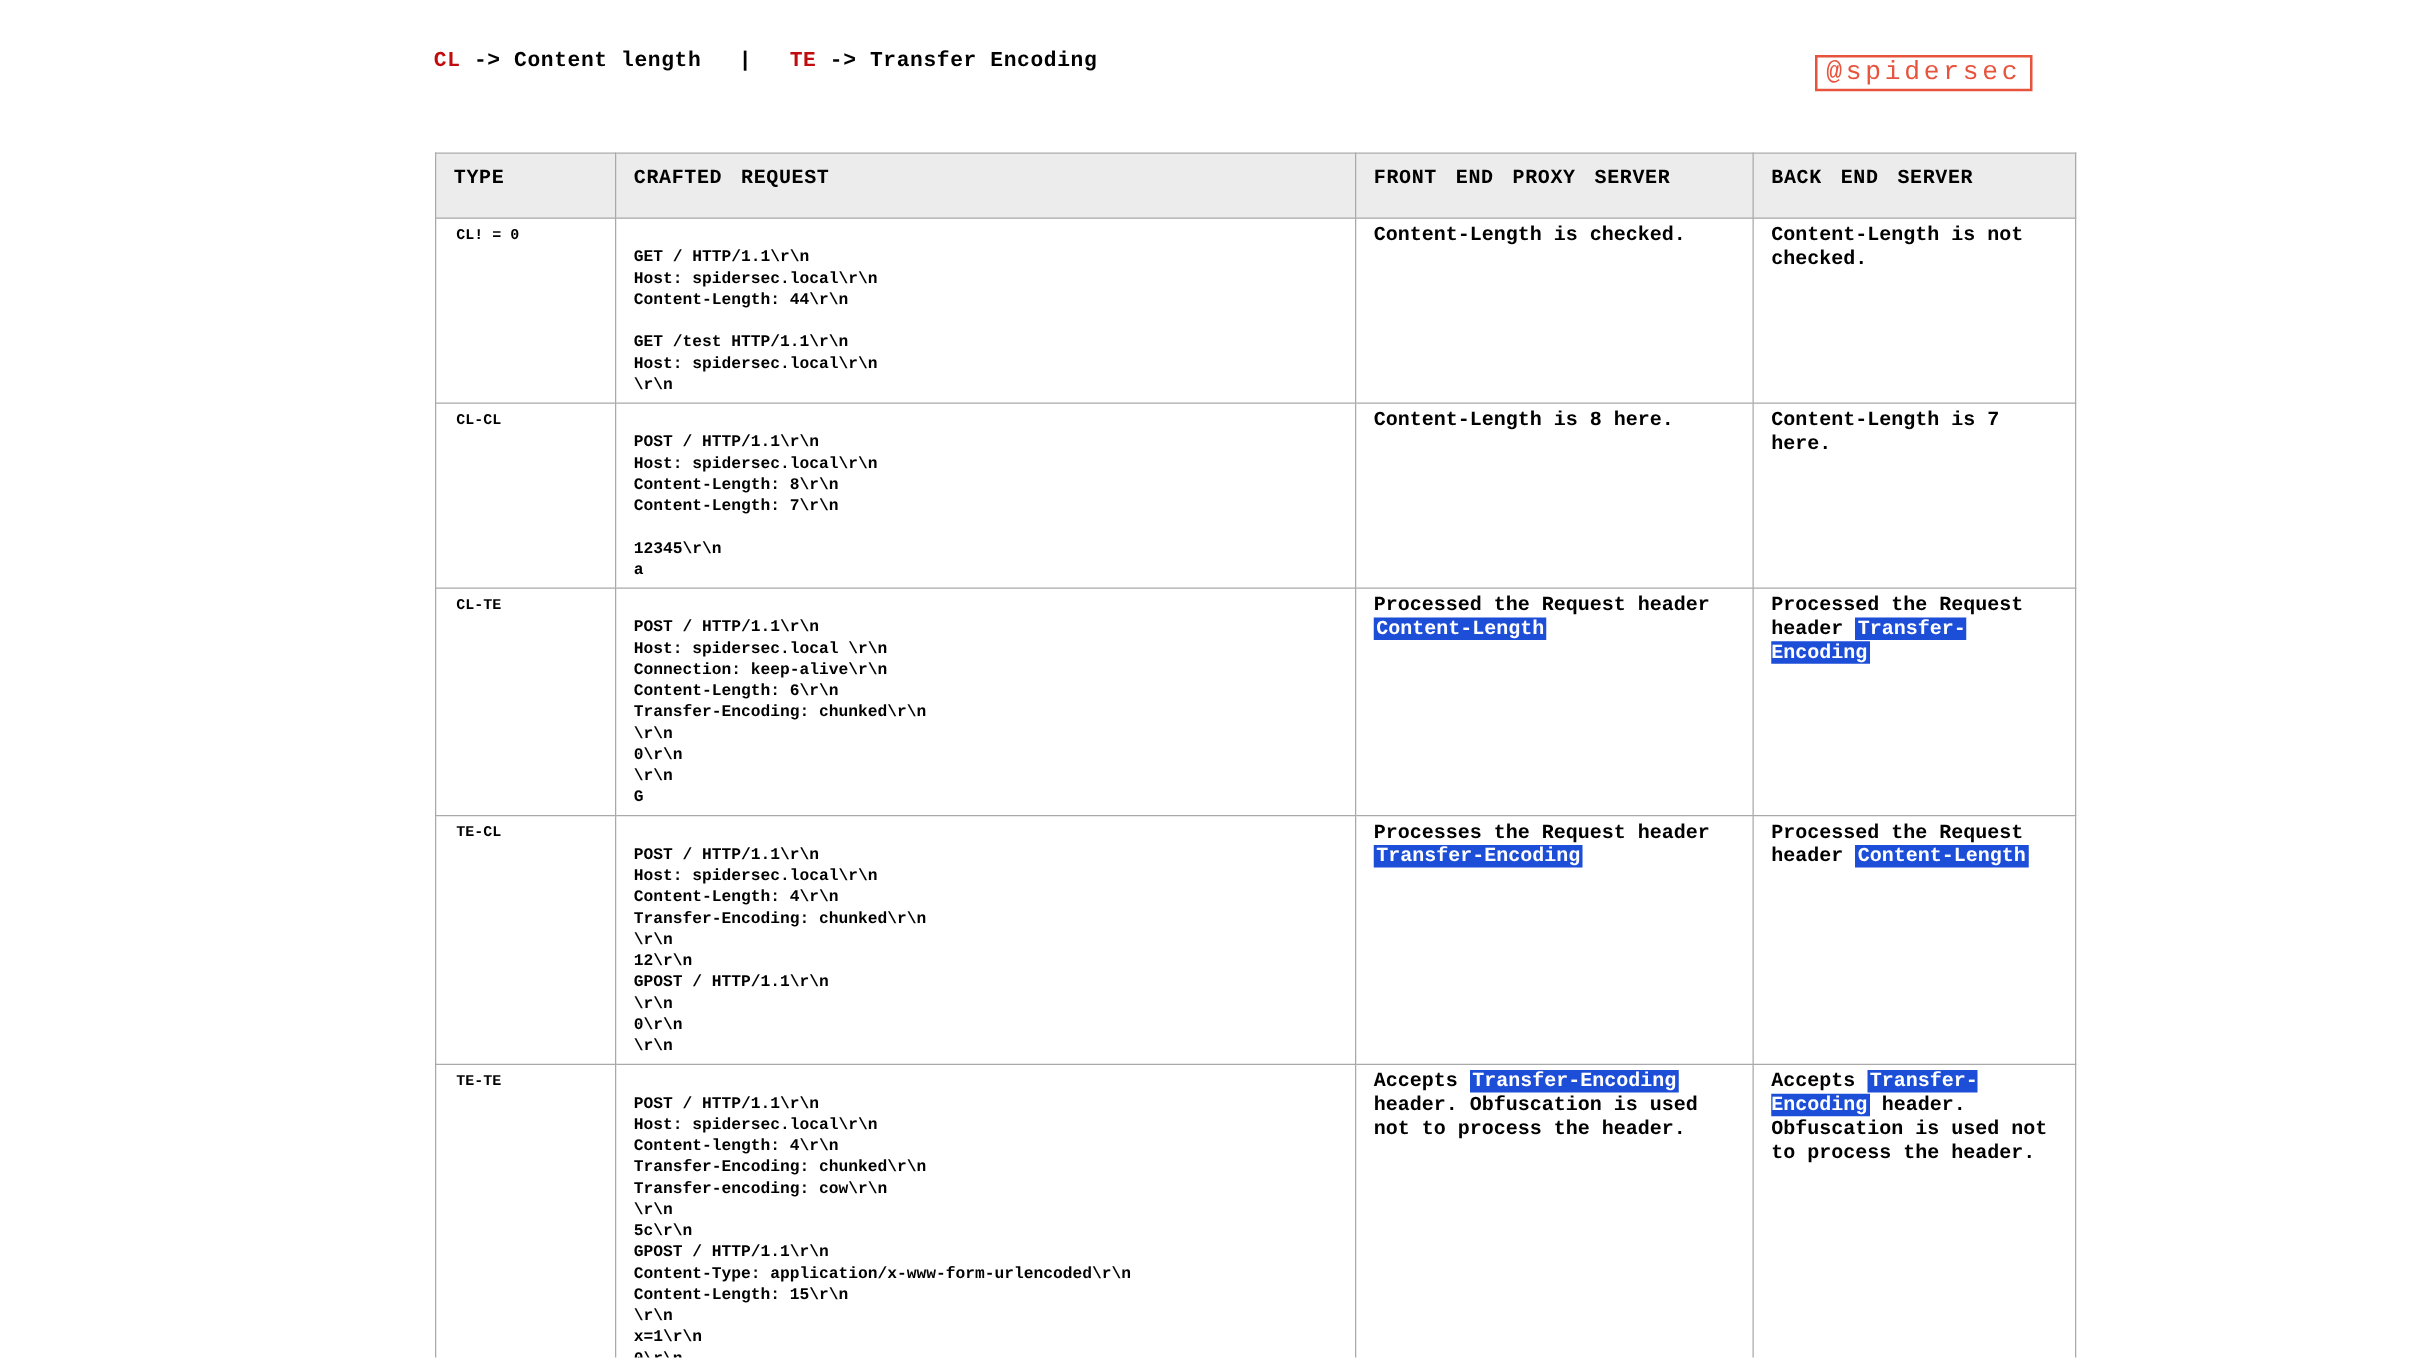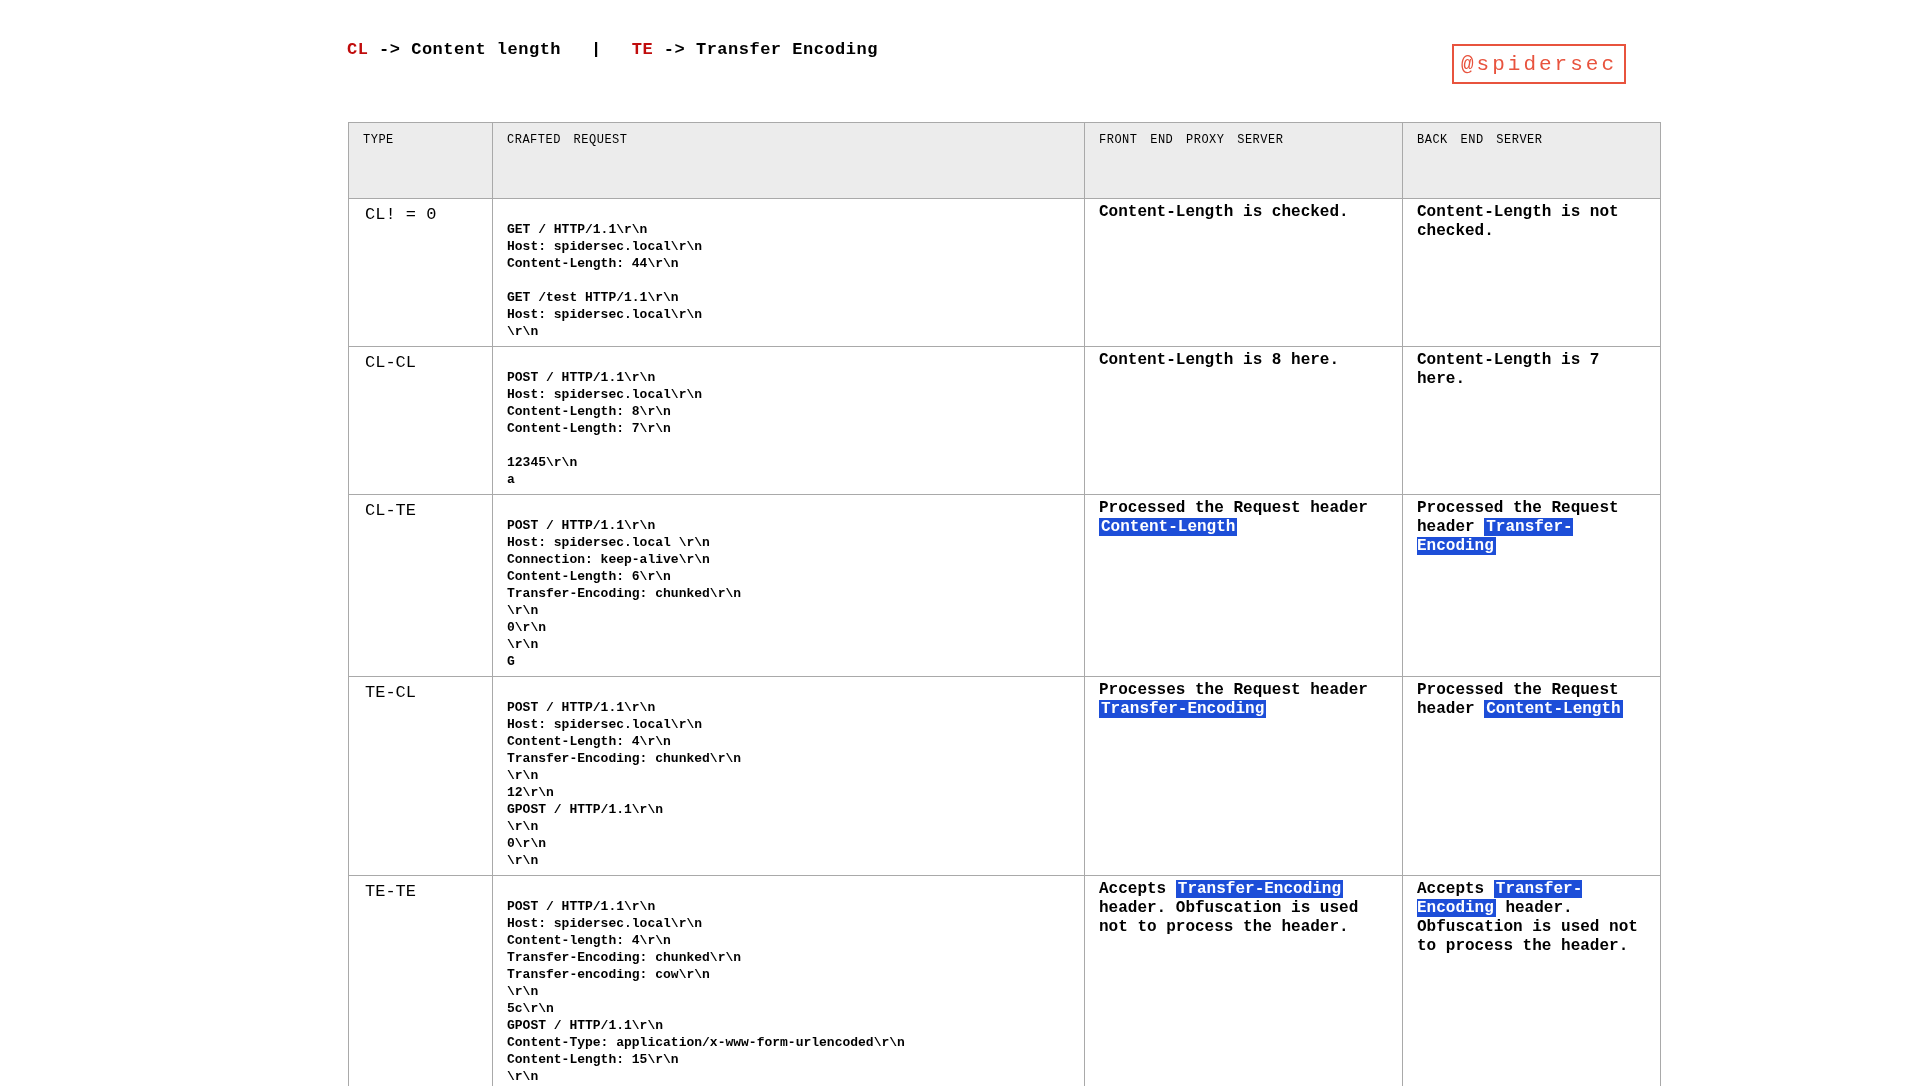--- a/index.html
+++ b/index.html
@@ -17,49 +17,49 @@
     position: absolute; left: 303px; top: 40px;
     font-size: 17px; font-weight: 700; color: #000;
     white-space: pre; letter-spacing: 0.5px;
   }
   .legend .red { color: #c00c0c; }
   .legend .sep { margin: 0 30px; }
 
   
   .brand {
     position: absolute; left: 1408px; top: 44px;
-    width: 174px; height: 40px;
+    width: 174px; height: 29px;
     border: 2px solid #e8533e; color: #e8533e;
     font-size: 21px; font-weight: 500; letter-spacing: 3px;
     display: flex; align-items: center; justify-content: center;
     background: #fff;
   }
 
   
   table.smuggle {
     position: absolute; left: 304px; top: 122px;
     width: 1312px;
     border-collapse: collapse;
     table-layout: fixed;
   }
   table.smuggle th, table.smuggle td {
     border: 1px solid #a9a9a9;
     vertical-align: top;
     text-align: left;
   }
   table.smuggle th {
     background: #ececec;
-    height: 76px;
-    font-size: 12px; font-weight: 400; color: #000;
+    height: 52px;
+    font-size: 16px; font-weight: 700; color: #000;
     padding: 10px 12px 0 14px;
     word-spacing: 5px;
     letter-spacing: 0.5px;
   }
   td.type-cell {
-    font-size: 17px; font-weight: 400;
+    font-size: 12px; font-weight: 700;
     padding: 6px 8px 0 16px;
     white-space: pre;
   }
   td.request-cell {
     font-size: 13px; font-weight: 700;
     padding: 22px 12px 6px 14px;
   }
   .rq-line { white-space: pre; line-height: 17px; }
   td.front-cell, td.back-cell {
     font-size: 16px; font-weight: 700;

